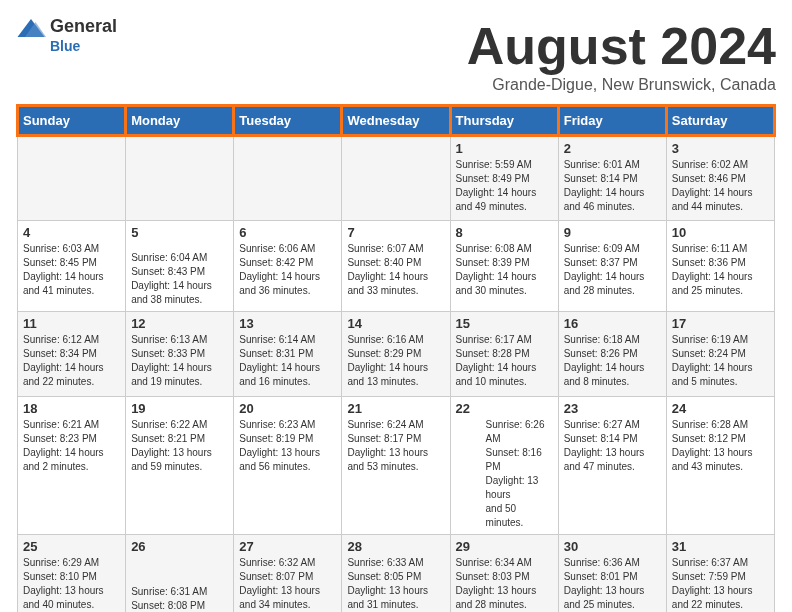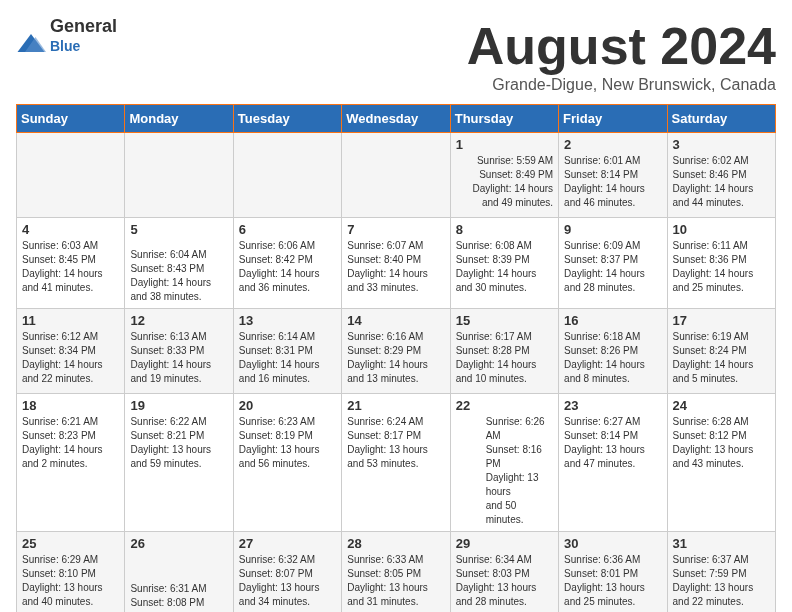--- a/index.html
+++ b/index.html
@@ -11,21 +11,21 @@
       padding: 16px;
     }
     .header {
       display: flex;
       justify-content: space-between;
       align-items: flex-start;
       margin-bottom: 10px;
     }
     .logo {
       display: flex;
-      align-items: flex-end;
+      align-items: flex-start;
       gap: 4px;
     }
     .logo-icon {
       width: 30px;
       height: 24px;
     }
     .title-block {
       text-align: right;
     }
     .month-title {
@@ -41,21 +41,21 @@
       width: 100%;
       border-collapse: collapse;
       table-layout: fixed;
     }
     thead tr th {
       background-color: #2a6db5;
       color: #fff;
       font-size: 13px;
       padding: 6px 4px;
       text-align: left;
-      border: 1px solid #f97316;
+      border: 3px solid #f97316;
     }
     tbody tr td {
       border: 1px solid #ccc;
       vertical-align: top;
       padding: 4px 5px;
       font-size: 10.5px;
       color: #333;
       height: 85px;
       background: #fff;
     }
@@ -113,21 +113,21 @@
       </tr>
   </thead>
   <tbody id="calendar-body">
   <tr>
         <td class="empty-cell"></td>
         <td class="empty-cell"></td>
         <td class="empty-cell"></td>
         <td class="empty-cell"></td>
         <td>
           <span class="day-number">1</span>
-          <div class="day-info" style="white-space: pre-line; text-align: right;">Sunrise: 5:59 AM
+          <div class="day-info" style="white-space: pre-line;">Sunrise: 5:59 AM
 Sunset: 8:49 PM
 Daylight: 14 hours
 and 49 minutes.</div>
         </td>
         <td>
           <span class="day-number">2</span>
           <div class="day-info" style="white-space: pre-line;">Sunrise: 6:01 AM
 Sunset: 8:14 PM
 Daylight: 14 hours
 and 46 minutes.</div>

